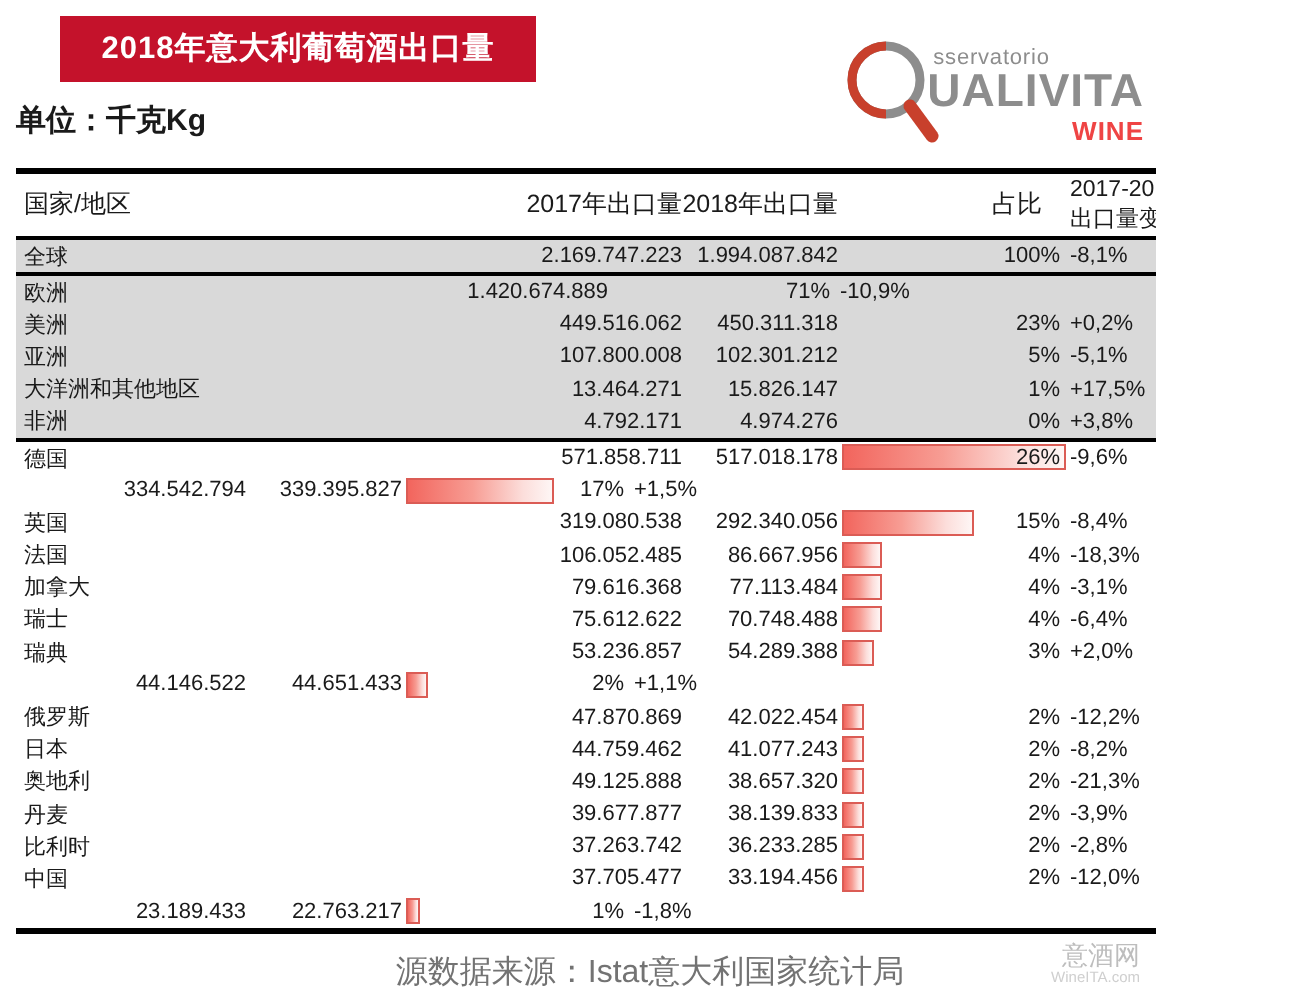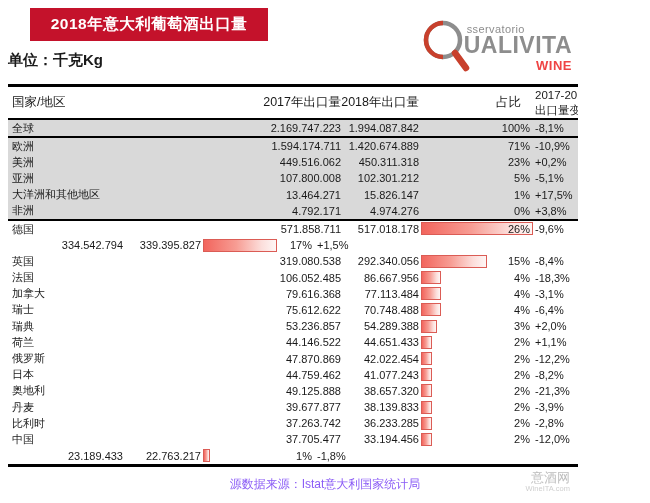--- a/index.html
+++ b/index.html
@@ -42,21 +42,21 @@
   .thead .c-share { justify-content:flex-end; padding-right:14px; }
   .thead .c-change { line-height:1.25; font-size:11.5px; }
 
   .bar { position:absolute; left:2px; top:1.5px; height:13px;
          background:linear-gradient(to right,#f2655d 0%,#f79d94 45%,#fcdedb 80%,#fef6f5 100%);
          border:1px solid #db5c55; }
   .share-text { position:relative; z-index:2; }
 
   
   .footer { position:absolute; left:0; top:476px; width:650px; text-align:center;
-            color:#8b5cf6; font-size:12px; }
+            color:#737373; font-size:16px; }
   .watermark { position:absolute; right:8px; top:471px; text-align:right; line-height:1.1; }
   .wm1 { color:#bdbdbd; font-size:13px; }
   .wm2 { color:#cfcfcf; font-size:7.5px; }
 </style>
 </head>
 <body>
 
 <div class="page">
 
   <div class="banner" id="banner" style="background: rgb(196, 18, 43);">
@@ -96,21 +96,20 @@
           <div class="c-name">全球</div>
           <div class="c-2017">2.169.747.223</div>
           <div class="c-2018">1.994.087.842</div>
           <div class="c-share">
             <div class="share-text">100%</div>
           </div>
           <div class="c-change">-8,1%</div>
         </div>
         <div class="trow region">
           <div class="c-name">欧洲</div>
-          <div class="c-2017">1.594.174.711</div>
           <div class="c-2018">1.420.674.889</div>
           <div class="c-share">
             <div class="share-text">71%</div>
           </div>
           <div class="c-change">-10,9%</div>
         </div>
         <div class="trow region">
           <div class="c-name">美洲</div>
           <div class="c-2017">449.516.062</div>
           <div class="c-2018">450.311.318</div>
@@ -211,21 +210,20 @@
           <div class="c-name">瑞典</div>
           <div class="c-2017">53.236.857</div>
           <div class="c-2018">54.289.388</div>
           <div class="c-share">
             <div class="bar" style="width: 16px;"></div>
             <div class="share-text">3%</div>
           </div>
           <div class="c-change">+2,0%</div>
         </div>
         <div class="trow country">
-          <div class="c-name">荷兰</div>
           <div class="c-2017">44.146.522</div>
           <div class="c-2018">44.651.433</div>
           <div class="c-share">
             <div class="bar" style="width: 11px;"></div>
             <div class="share-text">2%</div>
           </div>
           <div class="c-change">+1,1%</div>
         </div>
         <div class="trow country">
           <div class="c-name">俄罗斯</div>

